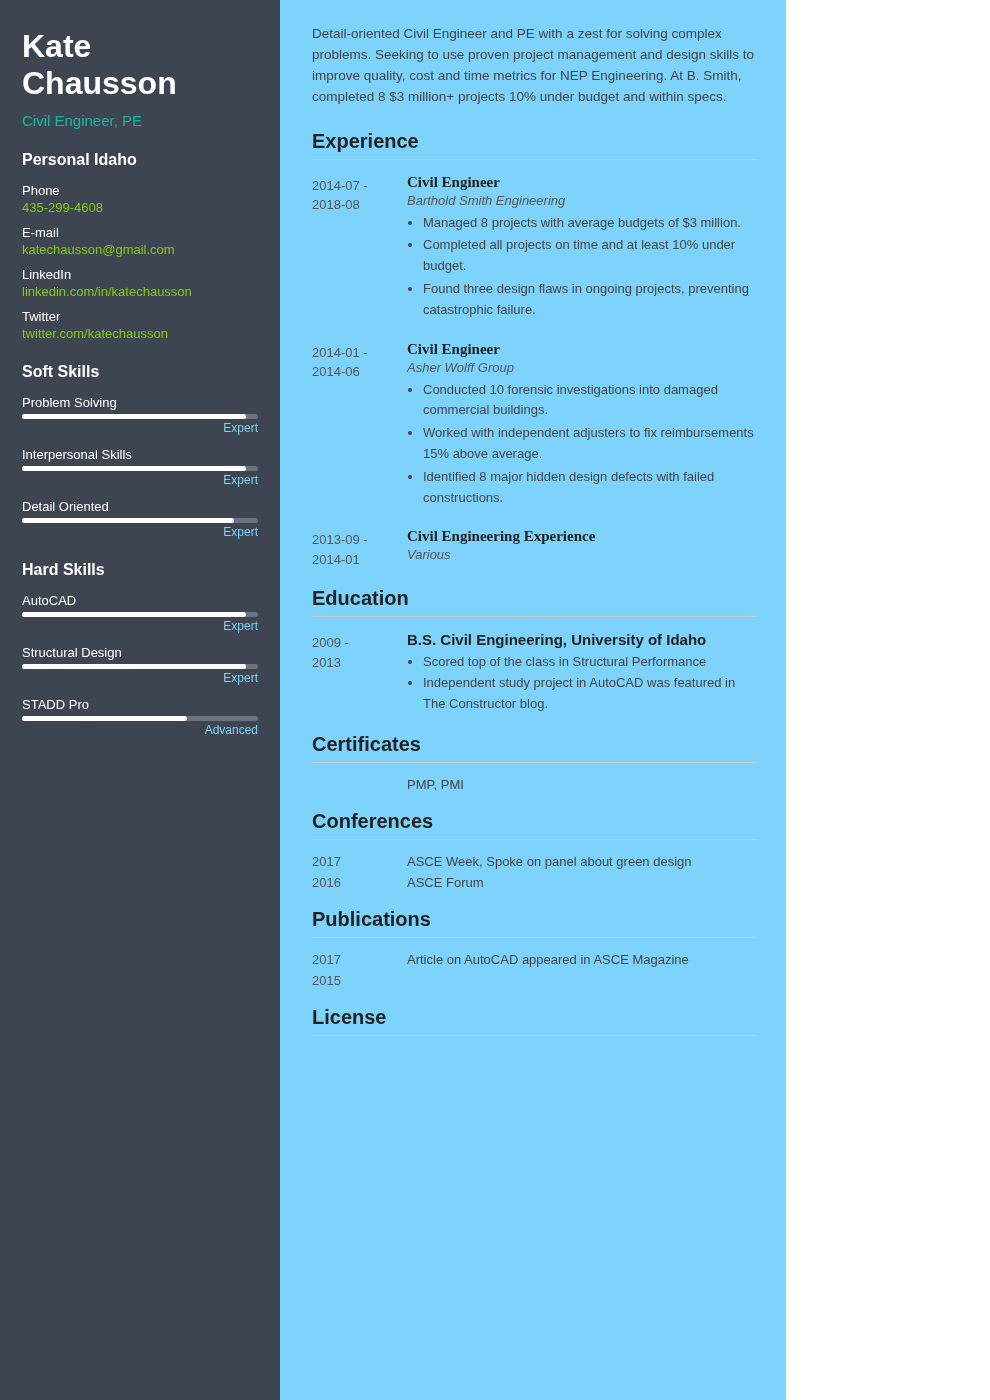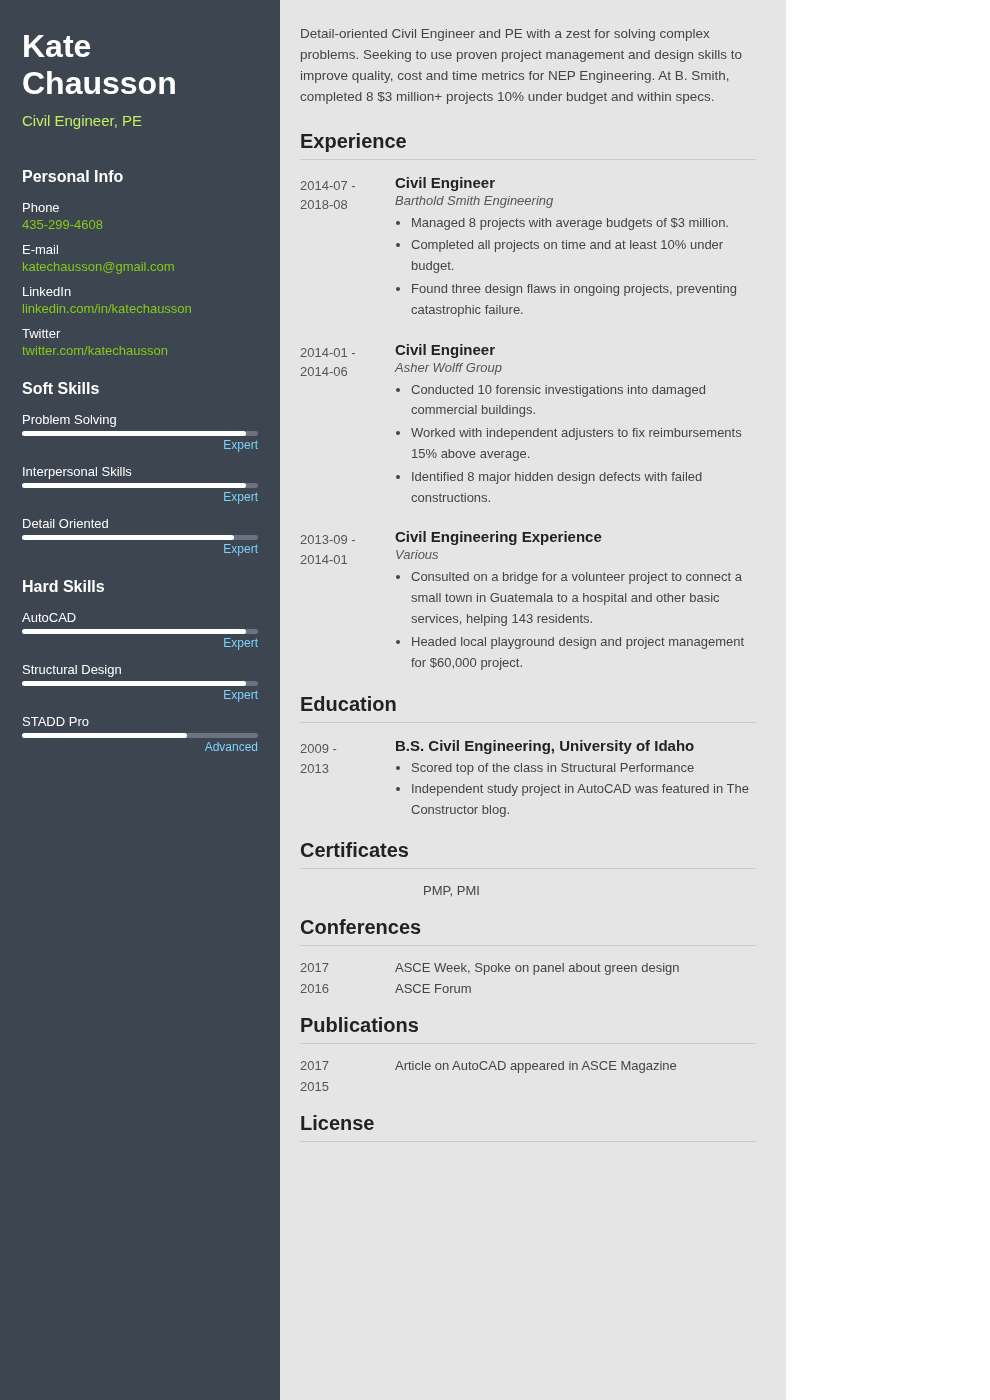--- a/index.html
+++ b/index.html
@@ -26,22 +26,22 @@
     }
     .sidebar-name {
       font-size: 32px;
       font-weight: 900;
       line-height: 1.15;
       margin-bottom: 10px;
       color: #fff;
     }
     .sidebar-title {
       font-size: 15px;
-      color: #bef264;
-      margin-bottom: 39px;
+      color: #14b8a6;
+      margin-bottom: 22px;
     }
     .sidebar-section-title {
       font-size: 16px;
       font-weight: 700;
       color: #fff;
       margin-bottom: 14px;
       margin-top: 4px;
     }
     .sidebar-section {
       margin-bottom: 22px;
@@ -80,22 +80,22 @@
       border-radius: 3px;
     }
     .skill-level {
       font-size: 12px;
       color: #7dd3fc;
       text-align: right;
     }
     
     .main {
       flex: 1;
-      padding: 24px 30px 30px 20px;
-      background: #e5e5e5;
+      padding: 24px 30px 30px 32px;
+      background: #7dd3fc;
     }
     .summary-text {
       font-size: 13.5px;
       color: #444;
       line-height: 1.55;
       margin-bottom: 22px;
       padding-bottom: 0;
     }
     .section {
       margin-bottom: 18px;
@@ -123,20 +123,21 @@
       line-height: 1.5;
     }
     .exp-content {
       flex: 1;
     }
     .exp-job-title {
       font-size: 15px;
       font-weight: 700;
       color: #222;
       margin-bottom: 2px;
+      font-family: Liberation Serif, serif;
     }
     .exp-company {
       font-style: italic;
       font-size: 13px;
       color: #555;
       margin-bottom: 5px;
     }
     .exp-bullets {
       padding-left: 16px;
       font-size: 13px;
@@ -167,21 +168,20 @@
       margin-bottom: 4px;
     }
     .edu-bullets {
       padding-left: 16px;
       font-size: 13px;
       color: #444;
       line-height: 1.6;
     }
     .cert-row {
       display: flex;
-      gap: 28px;
     }
     .cert-spacer {
       min-width: 95px;
     }
     .cert-value {
       font-size: 13px;
       color: #444;
     }
     .conf-row {
       display: flex;
@@ -229,21 +229,21 @@
 <div class="resume-container">
 
   <div class="sidebar">
     <div class="sidebar-name">
       <span>Kate</span><br>
       <span>Chausson</span>
     </div>
     <div class="sidebar-title">Civil Engineer, PE</div>
 
     <div class="sidebar-section">
-      <div class="sidebar-section-title">Personal Info</div>
+      <div class="sidebar-section-title">Personal Idaho</div>
       <div class="info-item">
         <div class="info-label">Phone</div>
         <div class="info-value">435-299-4608</div>
       </div>
       <div class="info-item">
         <div class="info-label">E-mail</div>
         <div class="info-value">katechausson@gmail.com</div>
       </div>
       <div class="info-item">
         <div class="info-label">LinkedIn</div>
@@ -340,24 +340,20 @@
                 <li>Worked with independent adjusters to fix reimbursements 15% above average.</li>
                 <li>Identified 8 major hidden design defects with failed constructions.</li>
               </ul>
       </div>
     </div>
           <div class="exp-row">
       <div class="exp-date">2013-09 -<br>2014-01</div>
       <div class="exp-content">
         <div class="exp-job-title">Civil Engineering Experience</div>
         <div class="exp-company">Various</div>
-        <ul class="exp-bullets">
-                <li>Consulted on a bridge for a volunteer project to connect a small town in Guatemala to a hospital and other basic services, helping 143 residents.</li>
-                <li>Headed local playground design and project management for $60,000 project.</li>
-              </ul>
       </div>
     </div>
         </div>
     </div>
 
     <div class="section">
       <div class="section-title">Education</div>
       <hr class="section-divider">
       <div id="education-container">
           <div class="edu-row">

